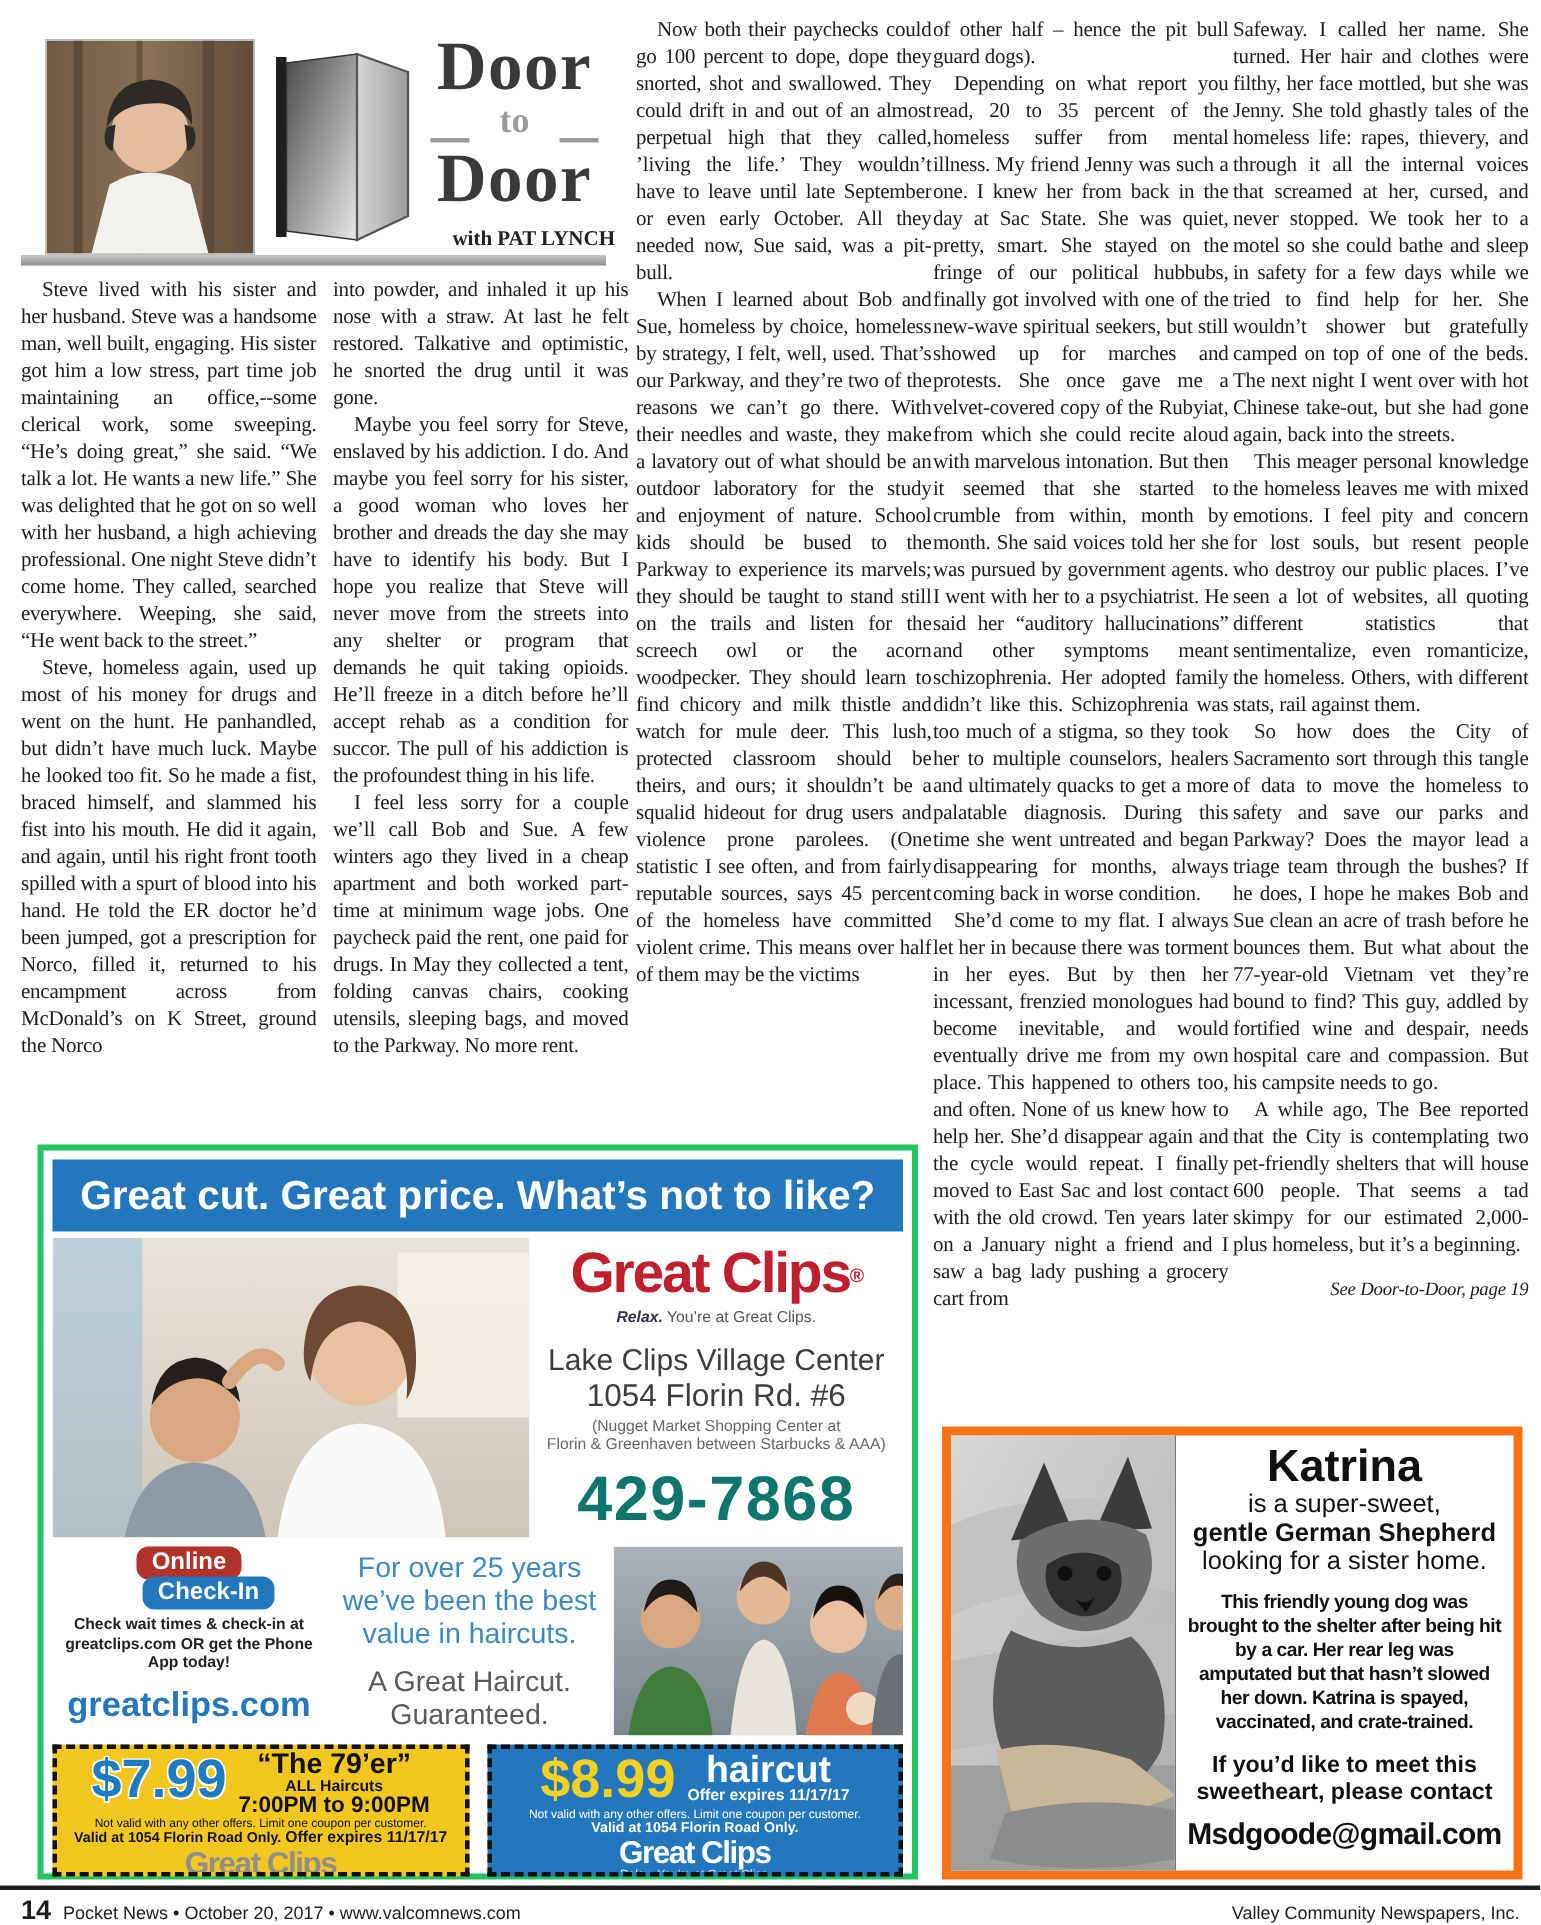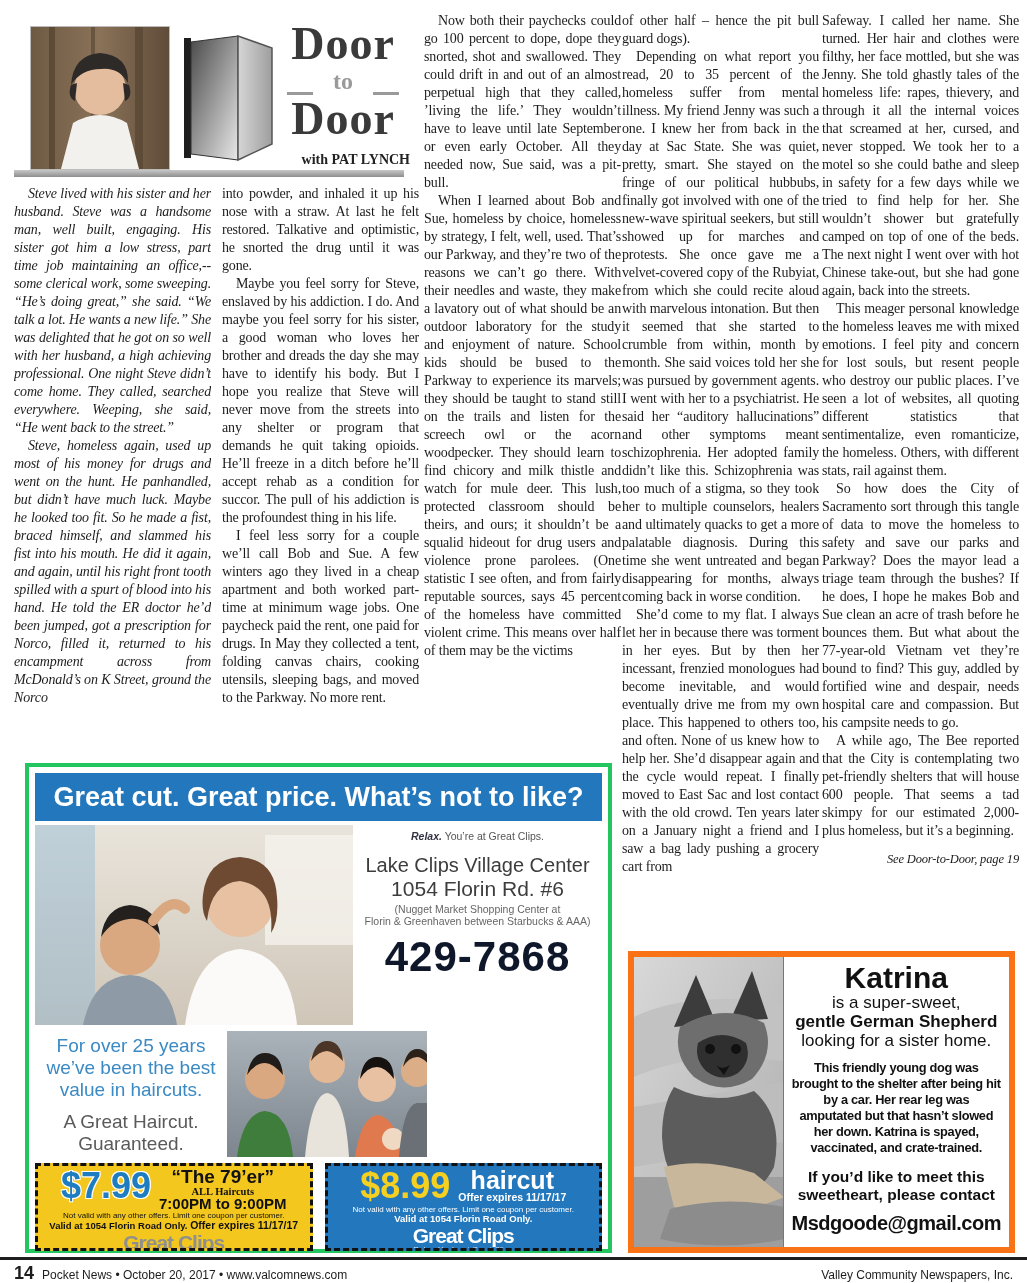--- a/index.html
+++ b/index.html
@@ -20,21 +20,21 @@
   .mast-to { font-size:24px; color:#9a9a9a; font-weight:bold; }
   .mast-byline { position:absolute; right:0; top:140px; font-size:14px; font-weight:bold; color:#222; white-space:nowrap; }
   .mast-rule { position:absolute; left:14px; top:170px; width:390px; height:7px;
                background:linear-gradient(#c7c7c7,#8e8e8e); }
 
   
   .col { position:absolute; width:197px; text-align:justify; font-size:14px; line-height:18px;
          letter-spacing:-0.15px; overflow:hidden; }
   .col p { margin:0; }
   .col p.indent { text-indent:14px; }
-  #col1 { left:14px;  top:185px; height:552px;font-style:italic; }
+  #col1 { left:14px;  top:185px; height:552px; }
   #col2 { left:222px; top:185px; height:552px; }
   #col3 { left:424px; top:12px;  height:726px; }
   #col4 { left:622px; top:12px;  height:930px; }
   #col5 { left:822px; top:12px;  height:930px; }
   .cont-note { text-align:right; font-style:italic; font-size:12.5px; margin-top:10px; }
 
   
   .gc-ad { position:absolute; left:25px; top:763px; width:587px; height:490px;
            border:4px solid #22c55e; background:#fff; font-family:"Liberation Sans", sans-serif; }
   .gc-banner { margin:6px 6px 0 6px; height:48px; background:#2277bd; color:#fff;
@@ -42,21 +42,21 @@
                font-size:27px; font-weight:bold; white-space:nowrap; overflow:hidden; }
   .gc-main { display:flex; margin:4px 6px 0 6px; height:200px; }
   .gc-salon-photo { width:318px; height:100%; overflow:hidden; }
   .gc-info { flex:1; text-align:center; padding-top:4px; }
   .gc-logo { color:#c0202e; font-size:38px; font-weight:bold; letter-spacing:-1.5px; line-height:40px; }
   .gc-tagline { font-size:10.5px; color:#555; margin-top:1px; }
   .gc-tagline .lead { font-style:italic; font-weight:bold; color:#334; }
   .gc-location { margin-top:12px; font-size:20px; color:#3d3d3d; line-height:23px; }
   .gc-address  { font-size:21px; color:#3d3d3d; line-height:24px; }
   .gc-note { font-size:10.5px; color:#666; line-height:12px; margin-top:2px; }
-  .gc-phone { color:#0f172a; font-size:42px; font-weight:bold; margin-top:6px; letter-spacing:1px; }
+  .gc-phone { color:#0f766e; font-size:42px; font-weight:bold; margin-top:6px; letter-spacing:1px; }
   .gc-mid { display:flex; margin:6px 6px 0 6px; height:126px; }
   .gc-checkin { width:182px; text-align:center; position:relative; }
   .badge { display:inline-block; color:#fff; font-weight:bold; font-size:16px;
            padding:2px 10px; border-radius:8px; }
   .badge-online { background:#b03228; }
   .badge-checkin { background:#2277bd; margin-left:26px; margin-top:-2px; }
   .gc-checkin-text { font-size:10.5px; font-weight:bold; color:#222; line-height:12.5px; margin-top:4px; padding:0 8px; }
   .gc-website { color:#2277bd; font-size:23px; font-weight:bold; margin-top:8px; }
   .gc-value { width:192px; text-align:center; padding-top:4px; }
   .gc-value-text { color:#3b8ac4; font-size:19px; line-height:22px; }
@@ -65,21 +65,21 @@
   .gc-coupons { display:flex; gap:12px; margin:6px 6px 0 6px; height:88px; }
   .coupon { flex:1; border:3px dashed #111; text-align:center; padding:2px 6px; overflow:hidden; }
   .coupon-left { background:#f3c71d; color:#111; }
   .coupon-right { background:#2277bd; color:#fff; }
   .coupon-top { display:flex; align-items:flex-start; justify-content:center; gap:8px; }
   .price-799 { color:#1d7dc0; font-size:36px; font-weight:bold; line-height:36px;
                text-shadow:-1px -1px 0 #fff, 1px -1px 0 #fff, -1px 1px 0 #fff, 1px 1px 0 #fff; }
   .price-899 { color:#f5d021; font-size:36px; font-weight:bold; line-height:36px; }
   .coupon-name-block { text-align:center; }
   .coupon-name { font-size:19px; font-weight:bold; line-height:18px; }
-  .coupon-sub1 { font-size:10.5px; font-weight:bold; line-height:11px;font-family:Liberation Serif, serif; }
+  .coupon-sub1 { font-size:10.5px; font-weight:bold; line-height:11px; }
   .coupon-sub2 { font-size:15px; font-weight:bold; line-height:13px;text-align:right; }
   .coupon-name-right { font-size:25px; font-weight:bold; line-height:24px; }
   .coupon-expires-right { font-size:10.5px; font-weight:bold; line-height:11px; }
   .coupon-terms { font-size:8px; line-height:9px; margin-top:1px; }
   .coupon-valid { font-size:9.5px; font-weight:bold; line-height:10px; }
   .coupon-valid .exp { font-size:10.5px; }
   .coupon-logo { font-size:21px; font-weight:bold; letter-spacing:-1px; line-height:21px; margin-top:1px; }
   .coupon-left .coupon-logo { color:#8f8f8f; }
   .coupon-right .coupon-logo { color:#fff; }
   .coupon-tagline { font-size:8px; font-style:italic; line-height:8px; }
@@ -207,34 +207,45 @@
           <circle cx="205" cy="78" r="34" fill="#e8c0a2"></circle>
           <path d="M168 70 Q172 34 205 32 Q240 34 242 72 Q244 96 236 108 Q240 62 205 56 Q176 58 172 96 Q166 86 168 70 Z" fill="#6e4a33"></path>
           <path d="M150 200 Q160 128 205 124 Q255 128 262 200 Z" fill="#fbfaf8"></path>
           <circle cx="95" cy="120" r="30" fill="#d9a880"></circle>
           <path d="M66 112 Q70 82 95 80 Q122 82 125 110 Q110 92 94 94 Q76 96 66 112 Z" fill="#23201d"></path>
           <path d="M48 200 Q58 152 95 150 Q134 152 142 200 Z" fill="#8e9aa6"></path>
           <path d="M118 96 Q136 70 150 84" stroke="#d9a880" stroke-width="10" fill="none" stroke-linecap="round"></path>
         </svg>
       </div>
       <div class="gc-info">
+        <div>
+          <span class="gc-logo">Great Clips</span><sup class="gc-logo" style="font-size:13px;">®</sup>
+        </div>
         <div class="gc-tagline">
           <span class="lead">Relax.</span>
           <span>You’re at Great Clips.</span>
         </div>
         <div class="gc-location">Lake Clips Village Center</div>
         <div class="gc-address">1054 Florin Rd. #6</div>
         <div class="gc-note">
           <div>(Nugget Market Shopping Center at</div>
           <div>Florin &amp; Greenhaven between Starbucks &amp; AAA)</div>
         </div>
         <div class="gc-phone">429-7868</div>
       </div>
     </div>
     <div class="gc-mid">
+      <div class="gc-checkin">
+        <div>
+          <span class="badge badge-online">Online</span><br>
+          <span class="badge badge-checkin">Check-In</span>
+        </div>
+        <div class="gc-checkin-text">Check wait times &amp; check-in at greatclips.com OR get the Phone App today!</div>
+        <div class="gc-website">greatclips.com</div>
+      </div>
       <div class="gc-value">
         <div class="gc-value-text">For over 25 years we’ve been the best value in haircuts.</div>
         <div class="gc-guarantee">
           <div>A Great Haircut.</div>
           <div>Guaranteed.</div>
         </div>
       </div>
       <div class="gc-family-photo">
         <svg width="200" height="126" viewBox="0 0 200 126">
           <defs>

